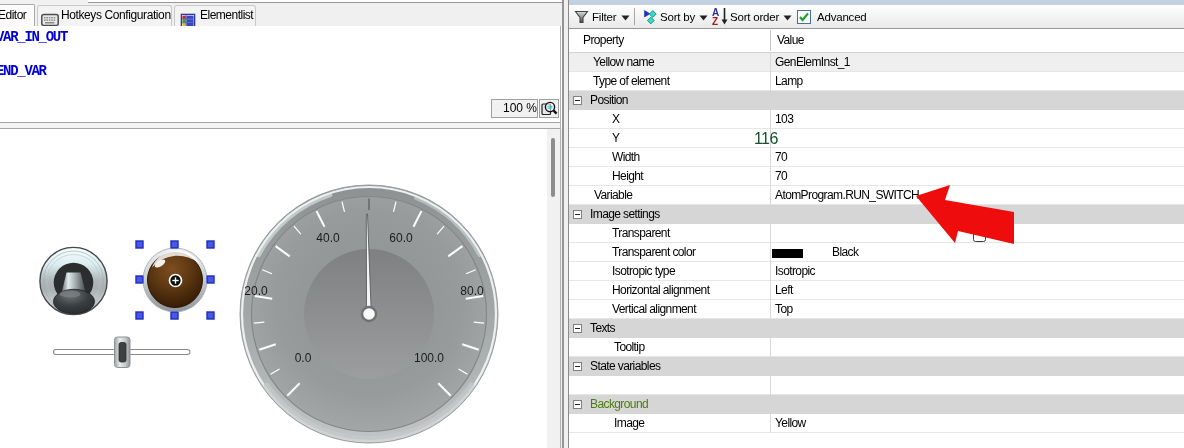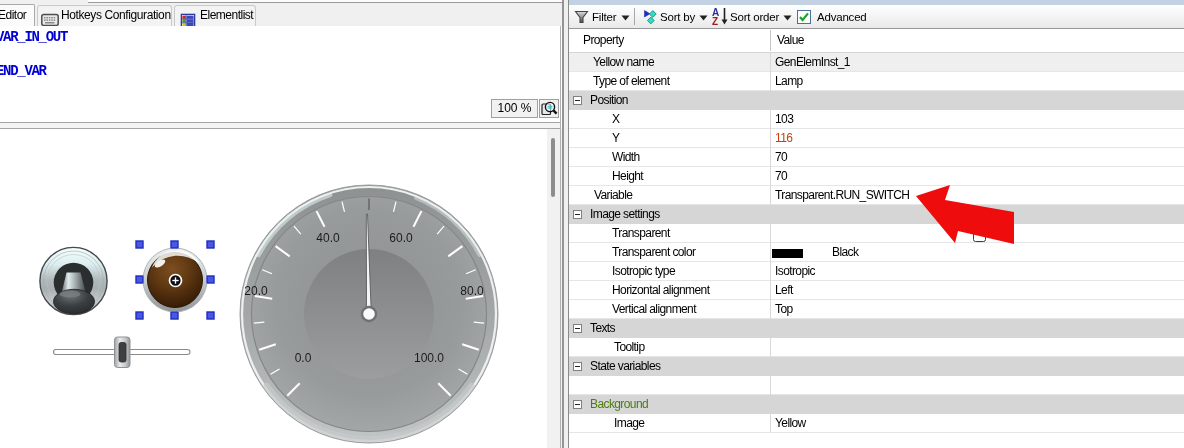--- a/index.html
+++ b/index.html
@@ -48,21 +48,21 @@
       </g>
     </svg></div>
 <div class="abs" style="left:200px;top:5px;height:21px;line-height:21px;font-size:12px;letter-spacing:-0.5px;color:#000">Elementlist</div>
 <div class="abs" style="left:0;top:4px;width:35px;height:22px;background:#fbfbfb;border-top:1px solid #a9a9a9;border-right:1px solid #a9a9a9;border-radius:0 2px 0 0;box-sizing:border-box"></div>
 <div class="abs" style="left:-2px;top:5px;height:21px;line-height:21px;font-size:12px;letter-spacing:-0.5px;color:#000">Editor</div>
 
 <div class="abs" style="left:0;top:26px;width:560px;height:96px;background:#ffffff"></div>
 <pre class="abs" style="left:-4px;top:28.5px;font-family:'Liberation Mono',monospace;font-weight:bold;font-size:14px;line-height:17px;letter-spacing:-1.3px;color:#0000d6">VAR_IN_OUT
 
 END_VAR</pre>
-<div class="abs" style="left:491px;top:99px;width:47px;height:19px;background:#f1f1f1;border:1px solid #9f9f9f;box-sizing:border-box;text-align:center;line-height:17px;font-size:12px">100 %</div>
+<div class="abs" style="left:491px;top:99px;width:47px;height:19px;background:#f1f1f1;border:1px solid #9f9f9f;box-sizing:border-box;text-align:right;line-height:17px;font-size:12px">100 %</div>
 <div class="abs" style="left:539px;top:99px;width:20px;height:19px;background:#f1f1f1;border:1px solid #9f9f9f;box-sizing:border-box"><svg width="18" height="17" viewBox="0 0 18 17">
 <rect x="2" y="4" width="8.5" height="10.5" rx="1" fill="#e8e8e8" stroke="#222" stroke-width="1.2"></rect>
 <circle cx="10" cy="7" r="4.6" fill="#ffffff" fill-opacity="0.55" stroke="#111" stroke-width="1.4"></circle>
 <line x1="13.4" y1="10.4" x2="16.6" y2="13.6" stroke="#111" stroke-width="2.4"></line>
 <path d="M7.6 6.2 L12.4 6.2 M7.6 8 L12.4 8" stroke="#19c0d0" stroke-width="1.1"></path>
     </svg></div>
 
 <div class="abs" style="left:0;top:122px;width:561px;height:1px;background:#a6a6a6"></div>
 <div class="abs" style="left:0;top:123px;width:561px;height:5px;background:#f4f4f4"></div>
 <div class="abs" style="left:0;top:128px;width:561px;height:1px;background:#a6a6a6"></div>
@@ -267,33 +267,33 @@
 <div style="position:absolute;left:573px;top:96px;width:9px;height:9px;background:#ffffff;border:1px solid #808080;box-sizing:border-box"></div>
 <div style="position:absolute;left:575px;top:99.5px;width:5px;height:1.4px;background:#222"></div>
 <div style="position:absolute;left:590px;top:91px;height:19px;line-height:19px;font-size:12px;letter-spacing:-0.6px;color:#000">Position</div>
 <div style="position:absolute;left:569px;top:110px;width:615px;height:19px;background:#ffffff;border-bottom:1px solid #e6e6e6;box-sizing:border-box"></div>
 <div style="position:absolute;left:770px;top:110px;width:1px;height:19px;background:#d9d9d9"></div>
 <div style="position:absolute;left:612px;top:110px;height:19px;line-height:19px;font-size:12px;letter-spacing:-0.6px;color:#000">X</div>
 <div style="position:absolute;left:775px;top:110px;height:19px;line-height:19px;font-size:12px;letter-spacing:-0.6px;color:#000">103</div>
 <div style="position:absolute;left:569px;top:129px;width:615px;height:19px;background:#ffffff;border-bottom:1px solid #e6e6e6;box-sizing:border-box"></div>
 <div style="position:absolute;left:770px;top:129px;width:1px;height:19px;background:#d9d9d9"></div>
 <div style="position:absolute;left:612px;top:129px;height:19px;line-height:19px;font-size:12px;letter-spacing:-0.6px;color:#000">Y</div>
-<div style="position:absolute;left:775px;top:129px;height:19px;line-height:19px;font-size:12px;letter-spacing:-0.6px;color:#c2410c">116</div>
+<div style="position:absolute;left:754px;top:129px;height:19px;line-height:19px;font-size:16px;letter-spacing:-0.6px;color:#14532d">116</div>
 <div style="position:absolute;left:569px;top:148px;width:615px;height:19px;background:#ffffff;border-bottom:1px solid #e6e6e6;box-sizing:border-box"></div>
 <div style="position:absolute;left:770px;top:148px;width:1px;height:19px;background:#d9d9d9"></div>
 <div style="position:absolute;left:612px;top:148px;height:19px;line-height:19px;font-size:12px;letter-spacing:-0.6px;color:#000">Width</div>
 <div style="position:absolute;left:775px;top:148px;height:19px;line-height:19px;font-size:12px;letter-spacing:-0.6px;color:#000">70</div>
 <div style="position:absolute;left:569px;top:167px;width:615px;height:19px;background:#ffffff;border-bottom:1px solid #e6e6e6;box-sizing:border-box"></div>
 <div style="position:absolute;left:770px;top:167px;width:1px;height:19px;background:#d9d9d9"></div>
 <div style="position:absolute;left:612px;top:167px;height:19px;line-height:19px;font-size:12px;letter-spacing:-0.6px;color:#000">Height</div>
 <div style="position:absolute;left:775px;top:167px;height:19px;line-height:19px;font-size:12px;letter-spacing:-0.6px;color:#000">70</div>
 <div style="position:absolute;left:569px;top:186px;width:615px;height:19px;background:#ffffff;border-bottom:1px solid #e6e6e6;box-sizing:border-box"></div>
 <div style="position:absolute;left:770px;top:186px;width:1px;height:19px;background:#d9d9d9"></div>
 <div style="position:absolute;left:594px;top:186px;height:19px;line-height:19px;font-size:12px;letter-spacing:-0.6px;color:#000">Variable</div>
-<div style="position:absolute;left:775px;top:186px;height:19px;line-height:19px;font-size:12px;letter-spacing:-0.6px;color:#000">Transparent.RUN_SWITCH</div>
+<div style="position:absolute;left:775px;top:186px;height:19px;line-height:19px;font-size:12px;letter-spacing:-0.6px;color:#000">AtomProgram.RUN_SWITCH</div>
 <div style="position:absolute;left:569px;top:205px;width:615px;height:19px;background:#d6d6d6"></div>
 <div style="position:absolute;left:573px;top:210px;width:9px;height:9px;background:#ffffff;border:1px solid #808080;box-sizing:border-box"></div>
 <div style="position:absolute;left:575px;top:213.5px;width:5px;height:1.4px;background:#222"></div>
 <div style="position:absolute;left:590px;top:205px;height:19px;line-height:19px;font-size:12px;letter-spacing:-0.6px;color:#000">Image settings</div>
 <div style="position:absolute;left:569px;top:224px;width:615px;height:19px;background:#ffffff;border-bottom:1px solid #e6e6e6;box-sizing:border-box"></div>
 <div style="position:absolute;left:770px;top:224px;width:1px;height:19px;background:#d9d9d9"></div>
 <div style="position:absolute;left:612px;top:224px;height:19px;line-height:19px;font-size:12px;letter-spacing:-0.6px;color:#000">Transparent</div>
 <div style="position:absolute;left:973px;top:229px;width:13px;height:13px;border:1.4px solid #3c3c3c;border-radius:2.5px;background:#fff;box-sizing:border-box"></div>
 <div style="position:absolute;left:569px;top:243px;width:615px;height:19px;background:#ffffff;border-bottom:1px solid #e6e6e6;box-sizing:border-box"></div>
 <div style="position:absolute;left:770px;top:243px;width:1px;height:19px;background:#d9d9d9"></div>

